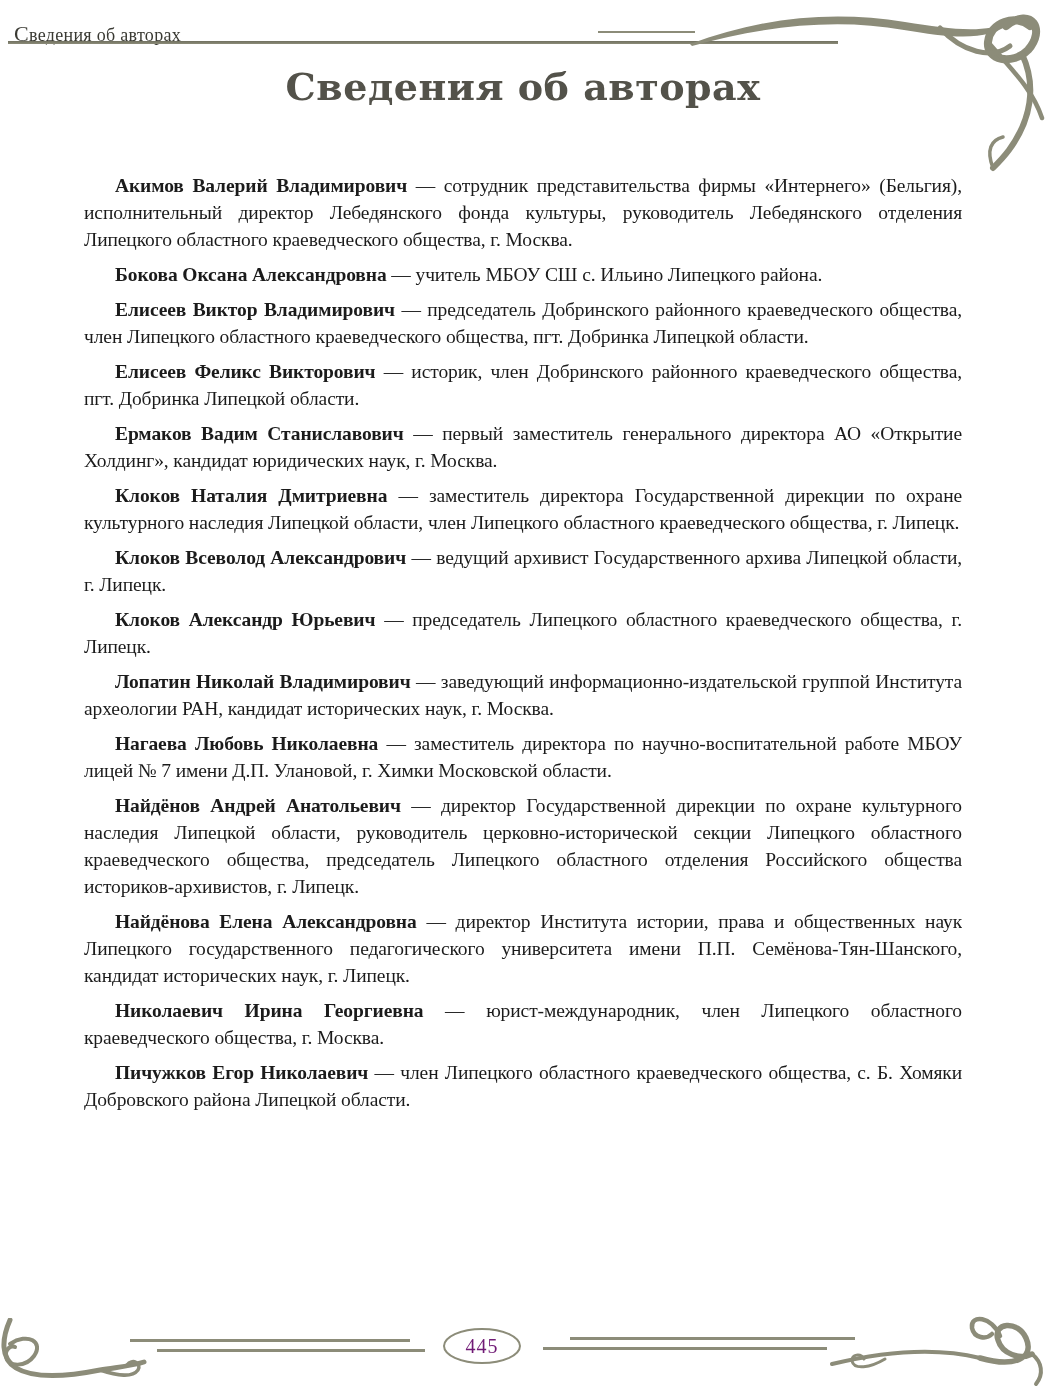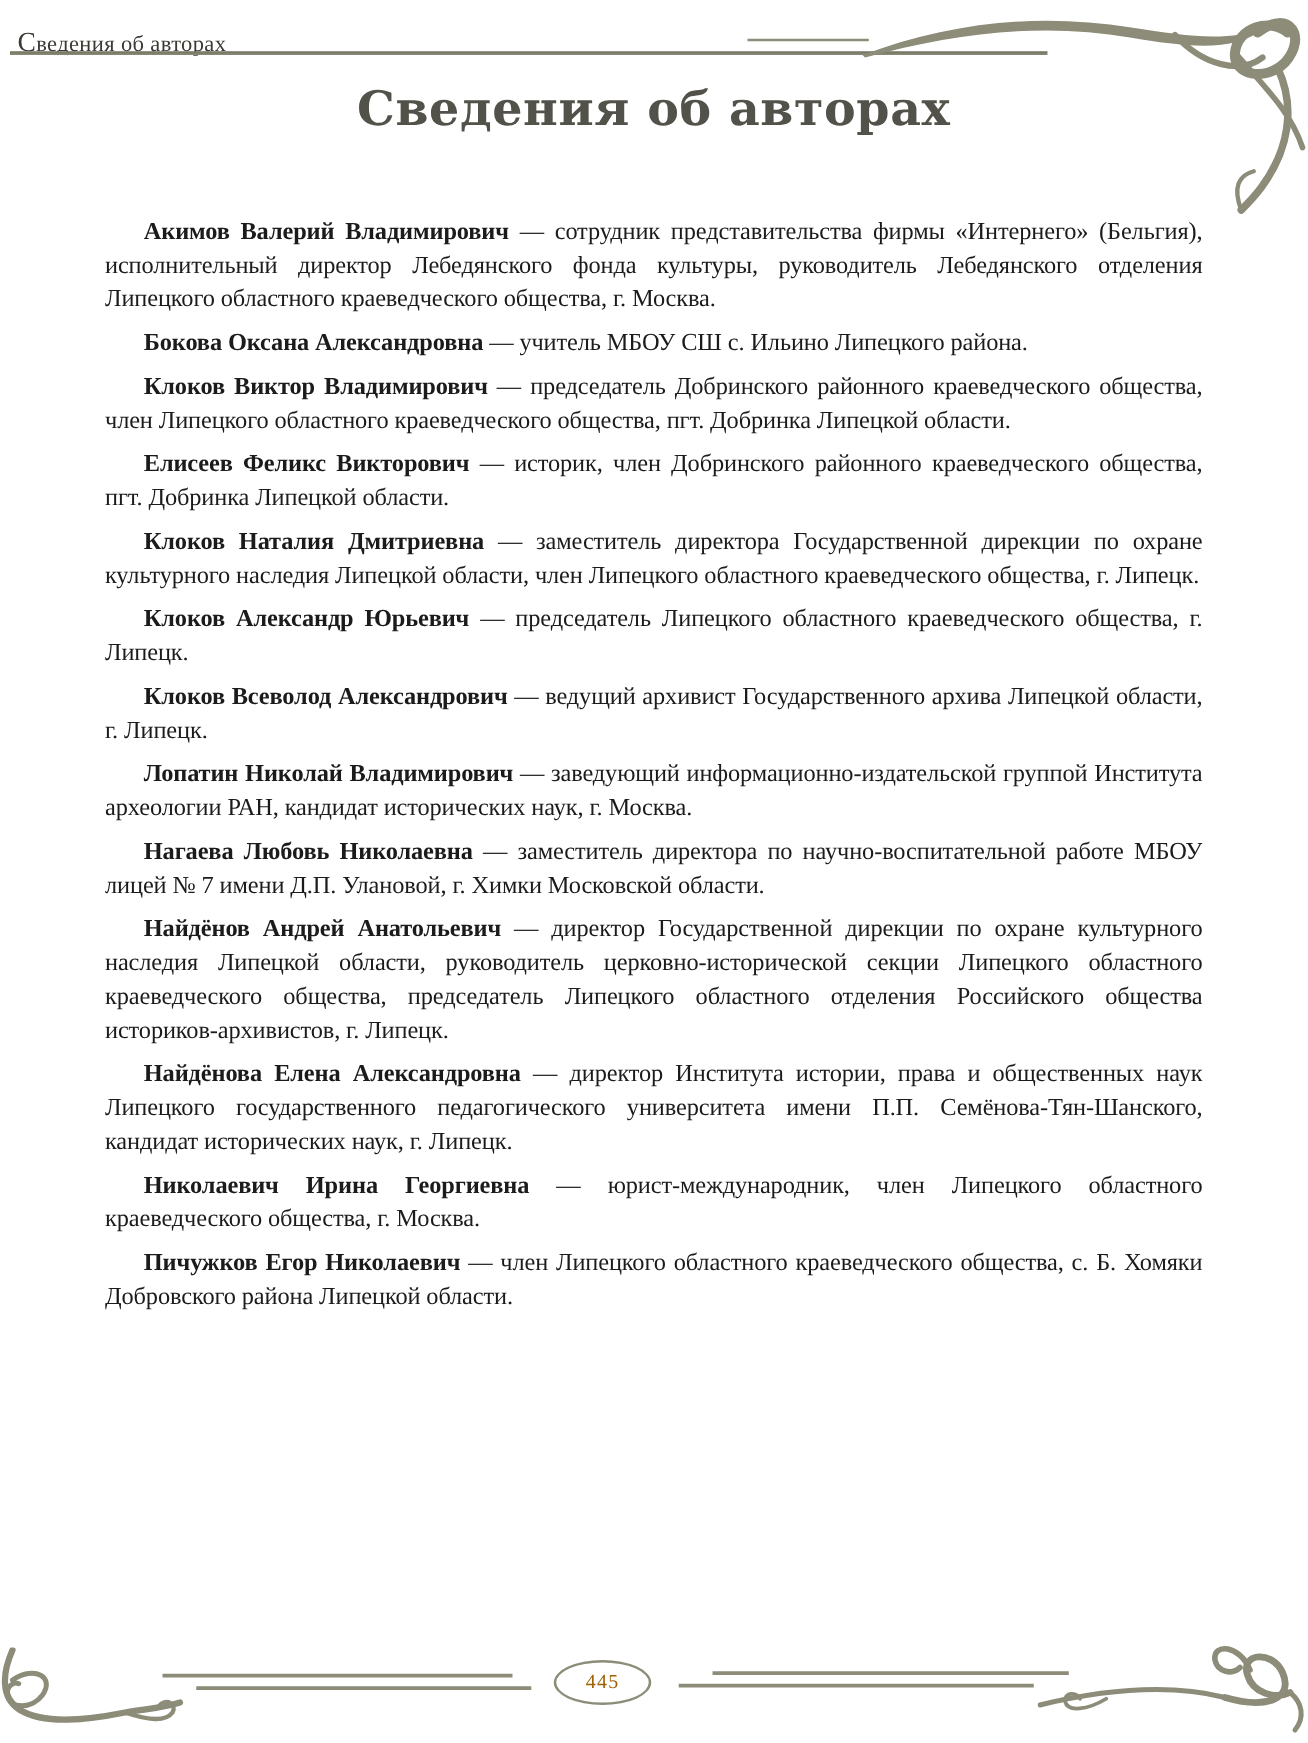--- a/index.html
+++ b/index.html
@@ -60,21 +60,21 @@
   .fl-left-lower{top:1349px;left:157px;width:268px;}
   .fl-right-upper{top:1337px;left:570px;width:285px;}
   .fl-right-lower{top:1347px;left:543px;width:284px;}
   .page-number-oval{
     position:absolute;top:1328px;left:443px;width:78px;height:36px;
     border:2px solid var(--ornament);border-radius:50%;
     box-sizing:border-box;
     display:flex;align-items:center;justify-content:center;
   }
   .page-number{
-    font-size:16px;color:#a16207;letter-spacing:1px;
+    font-size:20px;color:#701a75;letter-spacing:1px;
   }
   
   .orn{position:absolute;color:var(--ornament);}
   .orn-top-right{top:0;left:690px;width:356px;height:172px;}
   .orn-bottom-left{top:1318px;left:0;width:150px;height:72px;}
   .orn-bottom-right{top:1308px;left:830px;width:216px;height:84px;}
   .orn svg{display:block;width:100%;height:100%;}
   .orn path{stroke:currentColor;fill:none;stroke-linecap:round;}
   .orn .filled{fill:currentColor;stroke:none;}
 </style>
@@ -99,30 +99,31 @@
   </div>
 
   <h1 class="page-title">Сведения об авторах</h1>
 
   <div class="body-text" id="authors-list">
     <p class="entry"><b class="a-name">Акимов Валерий Владимирович</b><span class="a-sep"> — </span><span class="a-desc">сотрудник представительства фирмы «Интернего» (Бельгия), исполнительный директор Лебедянского фонда культуры, руководитель Лебедянского отделения Липецкого областного краеведческого общества, г. Москва.</span></p>
 
 
     <p class="entry"><b class="a-name">Бокова Оксана Александровна</b><span class="a-sep"> — </span><span class="a-desc">учитель МБОУ СШ с. Ильино Липецкого района.</span></p>
 
-    <p class="entry"><b class="a-name">Клоков Виктор Владимирович</b><span class="a-sep"> — </span><span class="a-desc">председатель Добринского районного краеведческого общества, член Липецкого областного краеведческого общества, пгт. Добринка Липецкой области.</span></p>
+    <p class="entry"><b class="a-name">Елисеев Виктор Владимирович</b><span class="a-sep"> — </span><span class="a-desc">председатель Добринского районного краеведческого общества, член Липецкого областного краеведческого общества, пгт. Добринка Липецкой области.</span></p>
 
     <p class="entry"><b class="a-name">Елисеев Феликс Викторович</b><span class="a-sep"> — </span><span class="a-desc">историк, член Добринского районного краеведческого общества, пгт. Добринка Липецкой области.</span></p>
 
+    <p class="entry"><b class="a-name">Ермаков Вадим Станиславович</b><span class="a-sep"> — </span><span class="a-desc">первый заместитель генерального директора АО «Открытие Холдинг», кандидат юридических наук, г. Москва.</span></p>
 
     <p class="entry"><b class="a-name">Клоков Наталия Дмитриевна</b><span class="a-sep"> — </span><span class="a-desc">заместитель директора Государственной дирекции по охране культурного наследия Липецкой области, член Липецкого областного краеведческого общества, г. Липецк.</span></p>
 
+    <p class="entry"><b class="a-name">Клоков Всеволод Александрович</b><span class="a-sep"> — </span><span class="a-desc">ведущий архивист Государственного архива Липецкой области, г. Липецк.</span></p>
+
     <p class="entry"><b class="a-name">Клоков Александр Юрьевич</b><span class="a-sep"> — </span><span class="a-desc">председатель Липецкого областного краеведческого общества, г. Липецк.</span></p>
-
-    <p class="entry"><b class="a-name">Клоков Всеволод Александрович</b><span class="a-sep"> — </span><span class="a-desc">ведущий архивист Государственного архива Липецкой области, г. Липецк.</span></p>
 
     <p class="entry"><b class="a-name">Лопатин Николай Владимирович</b><span class="a-sep"> — </span><span class="a-desc">заведующий информационно-издательской группой Института археологии РАН, кандидат исторических наук, г. Москва.</span></p>
 
     <p class="entry"><b class="a-name">Нагаева Любовь Николаевна</b><span class="a-sep"> — </span><span class="a-desc">заместитель директора по научно-воспитательной работе МБОУ лицей № 7 имени Д.П. Улановой, г. Химки Московской области.</span></p>
 
     <p class="entry"><b class="a-name">Найдёнов Андрей Анатольевич</b><span class="a-sep"> — </span><span class="a-desc">директор Государственной дирекции по охране культурного наследия Липецкой области, руководитель церковно-исторической секции Липецкого областного краеведческого общества, председатель Липецкого областного отделения Российского общества историков-архивистов, г. Липецк.</span></p>
 
     <p class="entry"><b class="a-name">Найдёнова Елена Александровна</b><span class="a-sep"> — </span><span class="a-desc">директор Института истории, права и общественных наук Липецкого государственного педагогического университета имени П.П. Семёнова-Тян-Шанского, кандидат исторических наук, г. Липецк.</span></p>
 
     <p class="entry"><b class="a-name">Николаевич Ирина Георгиевна</b><span class="a-sep"> — </span><span class="a-desc">юрист-международник, член Липецкого областного краеведческого общества, г. Москва.</span></p>

